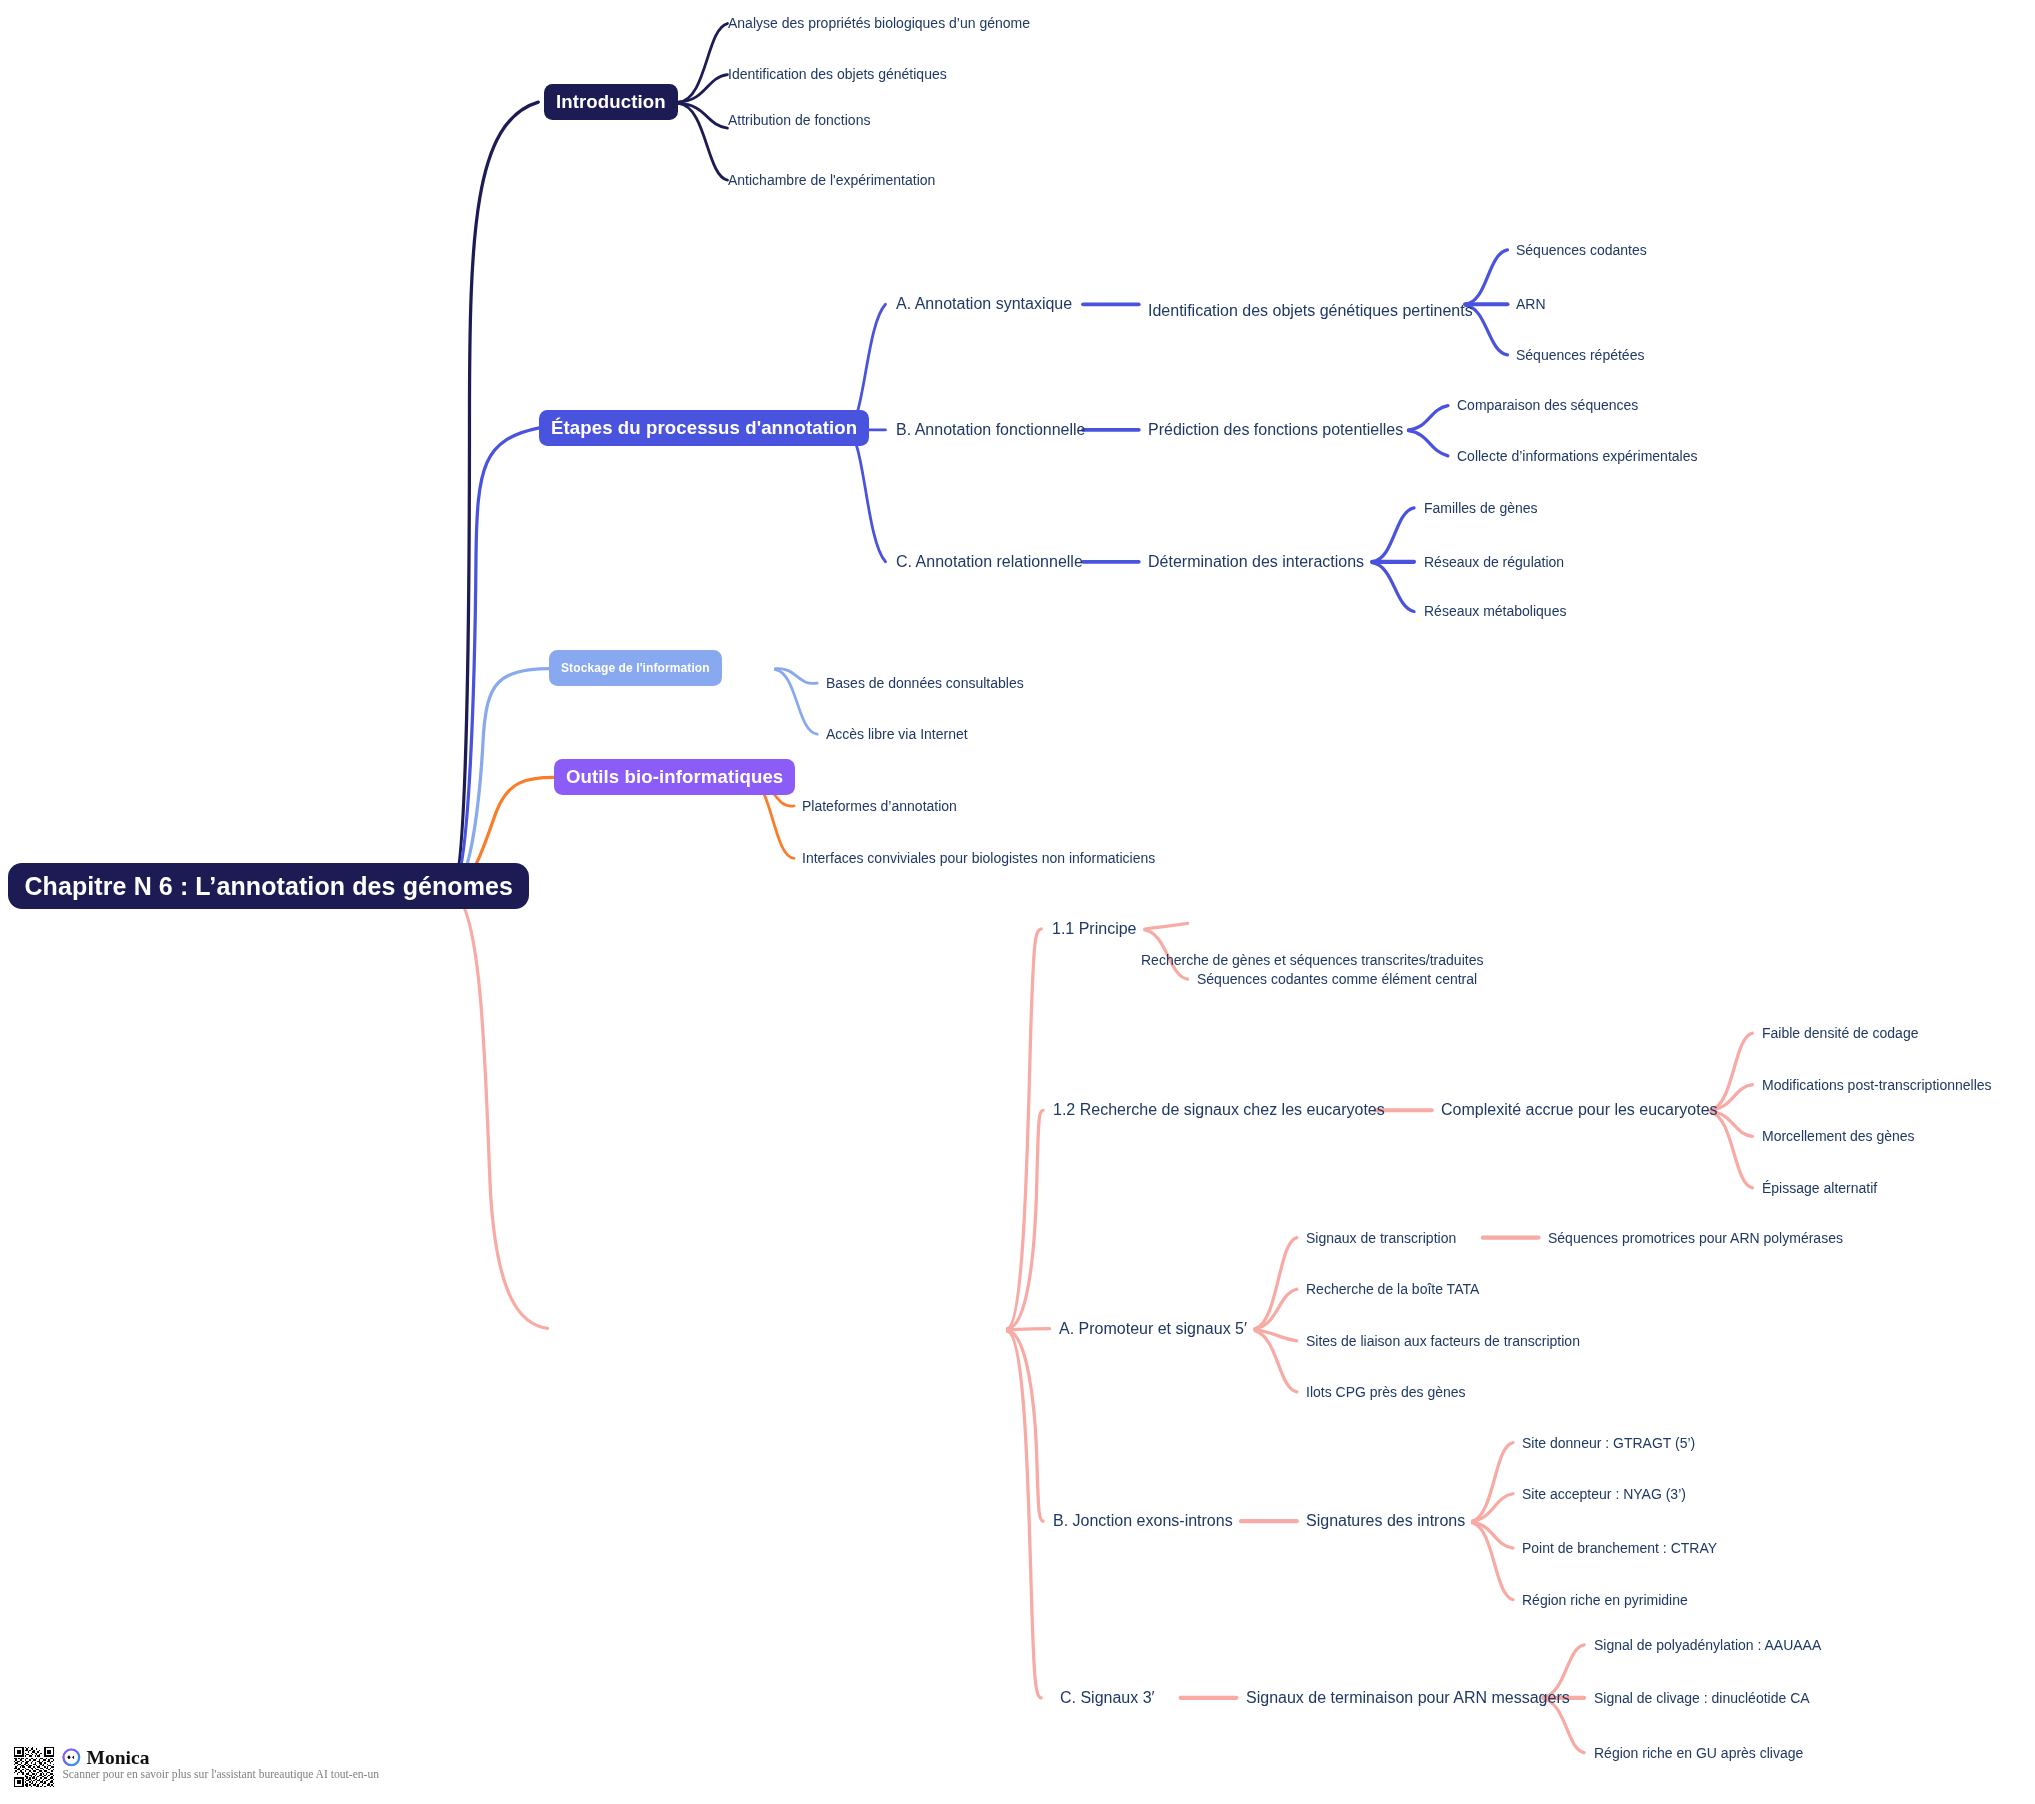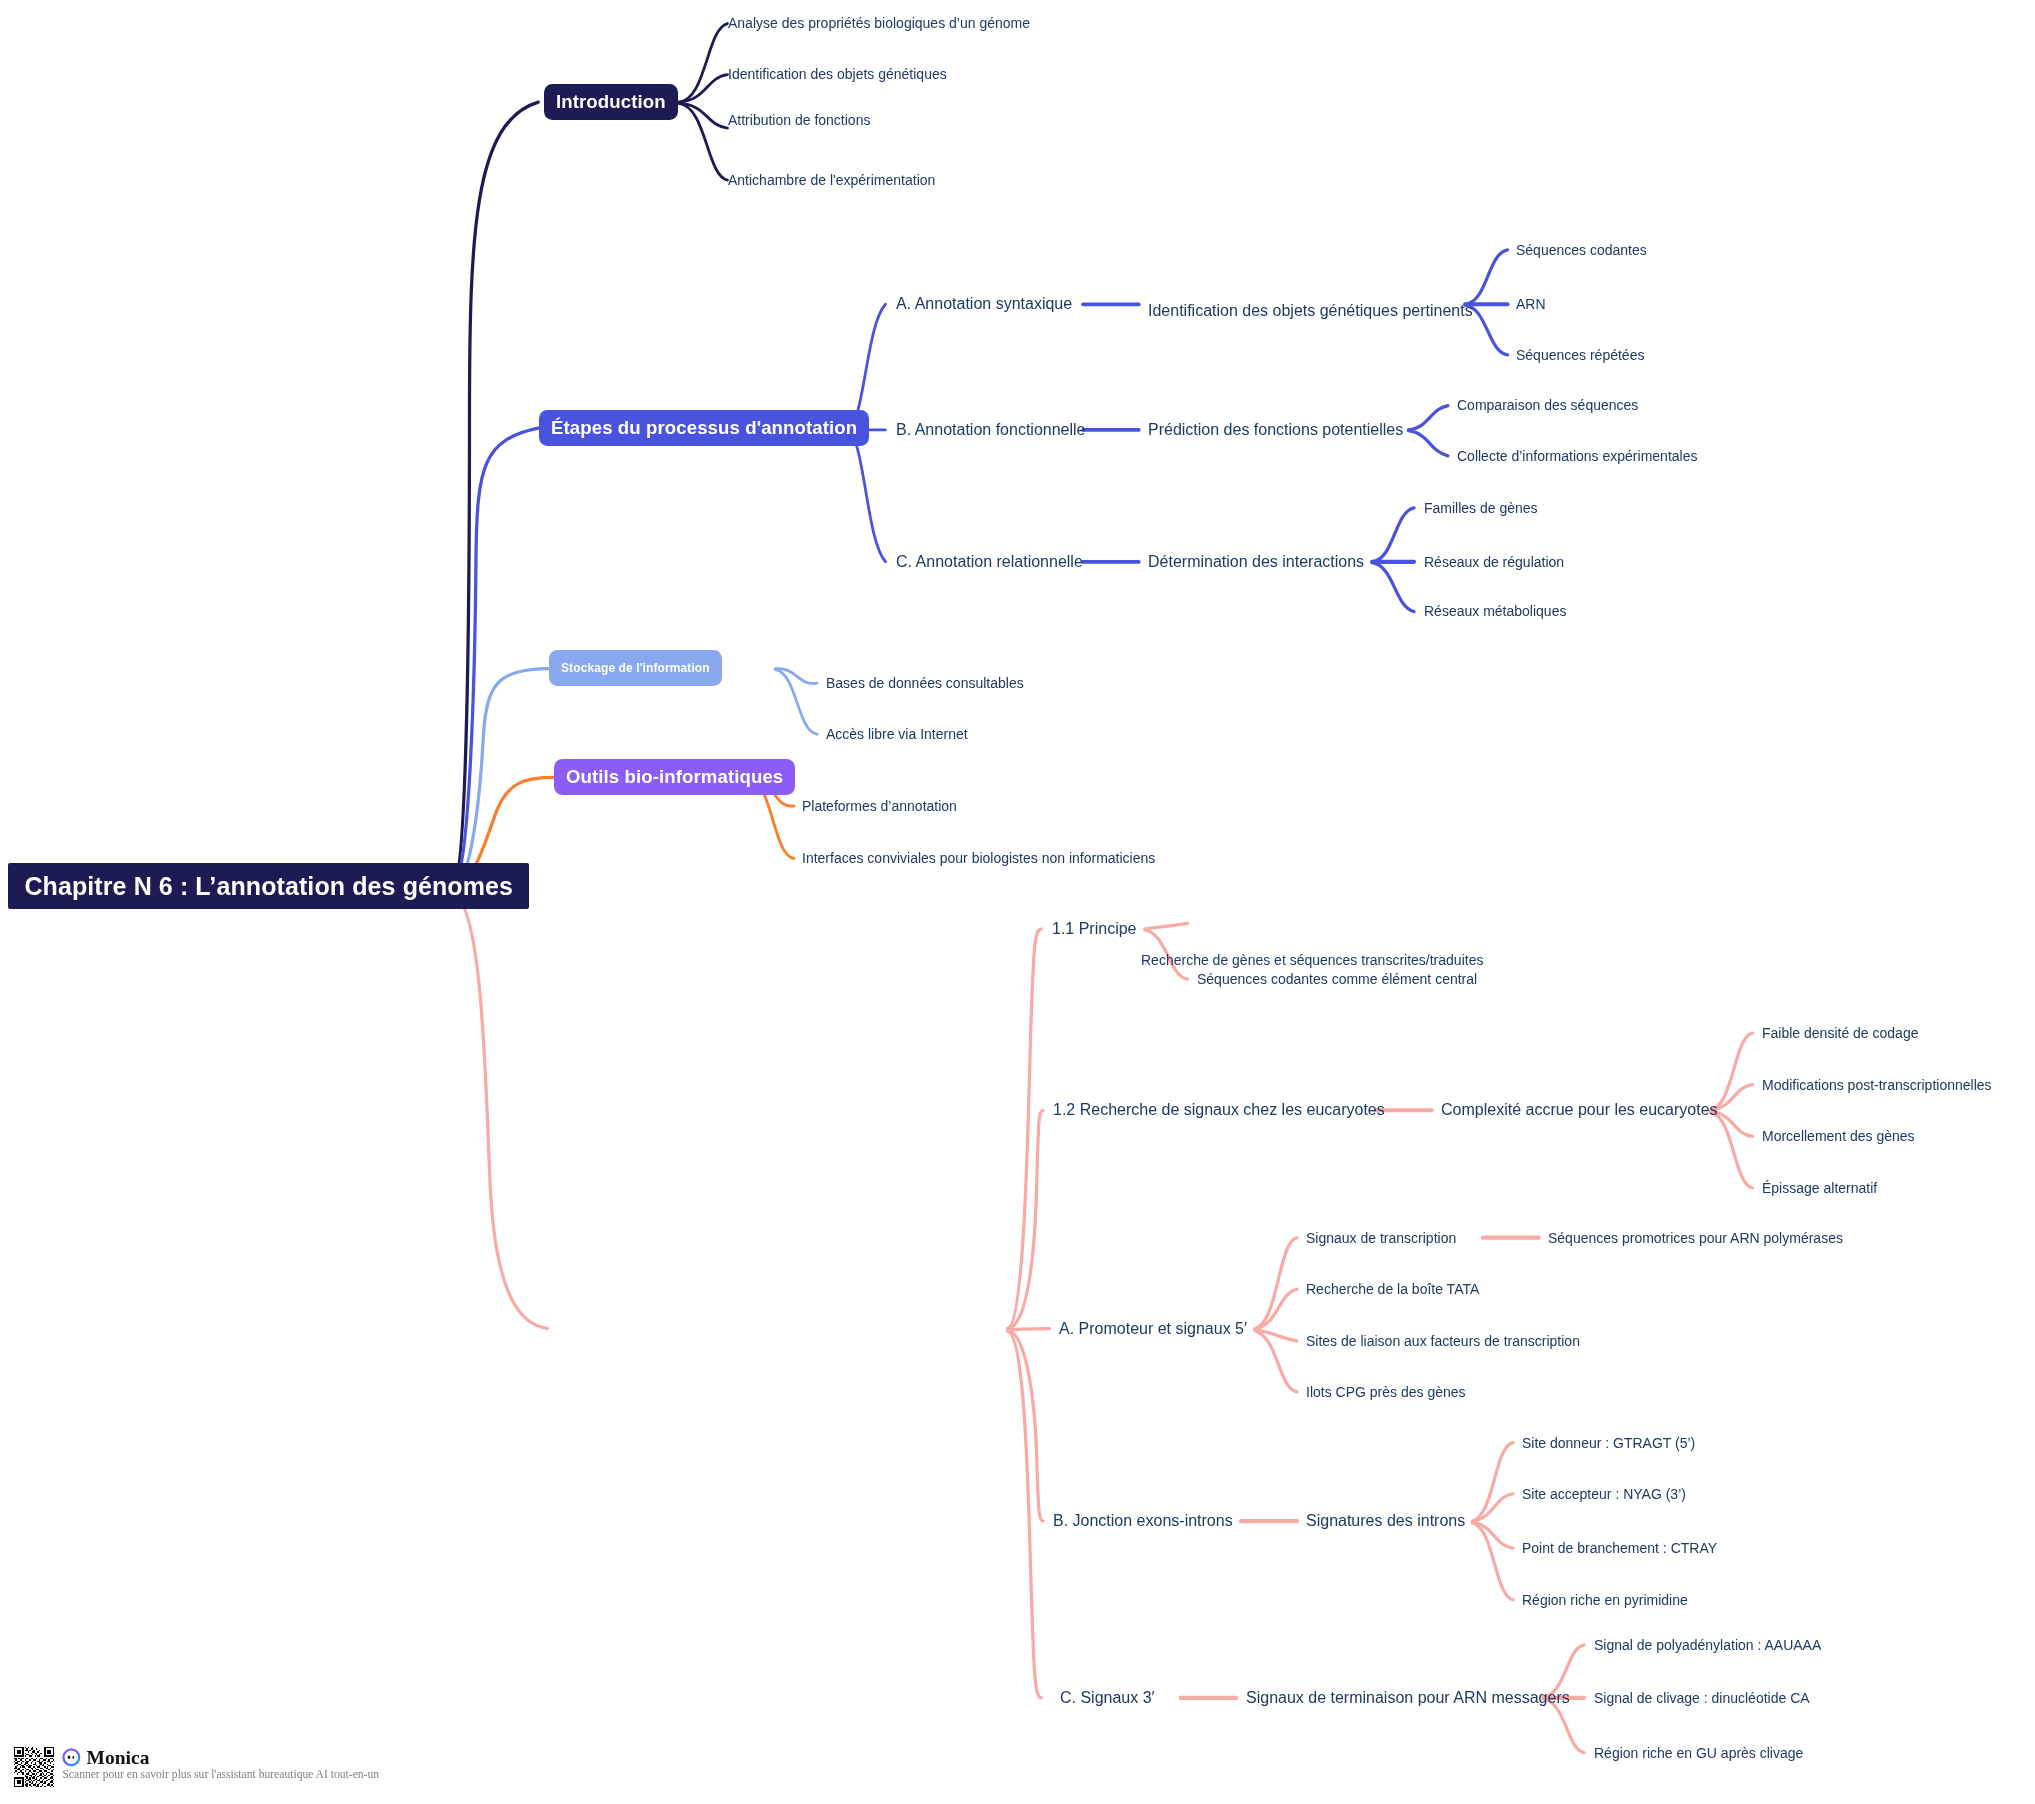--- a/index.html
+++ b/index.html
@@ -10,21 +10,21 @@
   }
   #map{position:absolute;left:0;top:0;width:2035px;height:1805px;}
   svg#links{position:absolute;left:0;top:0;width:2035px;height:1805px;pointer-events:none;}
 
   
   .chip{
     position:absolute;display:flex;align-items:center;justify-content:center;
     border-radius:8.4px;color:#ffffff;font-weight:700;white-space:nowrap;
     box-sizing:border-box;letter-spacing:0.1px;
   }
-  .chip.root{background:#1d1b54;font-size:25px;padding:0 16px;height:46px;border-radius:2px;}
+  .chip.root{background:#1d1b54;font-size:25px;padding:0 16px;height:46px;border-radius:14px;}
   .chip.b1{background:#1d1b54;font-size:18.6px;padding:0 12px;height:36px;}
   .chip.b2{background:#4a53dd;font-size:18.6px;padding:0 12px;height:36px;}
   .chip.b3{background:#88a8ef;font-size:12px;padding:0 12px;height:36px;}
   .chip.b4{background:#8b5cf6;font-size:18.6px;padding:0 12px;height:36px;}
   .chip.b5{background:#f8aaa5;font-size:18.6px;padding:0 12px;height:36px;}
 
   
   .lbl{
     position:absolute;white-space:nowrap;color:#1f3864;
     font-size:16px;line-height:1;transform:translateY(-50%);

